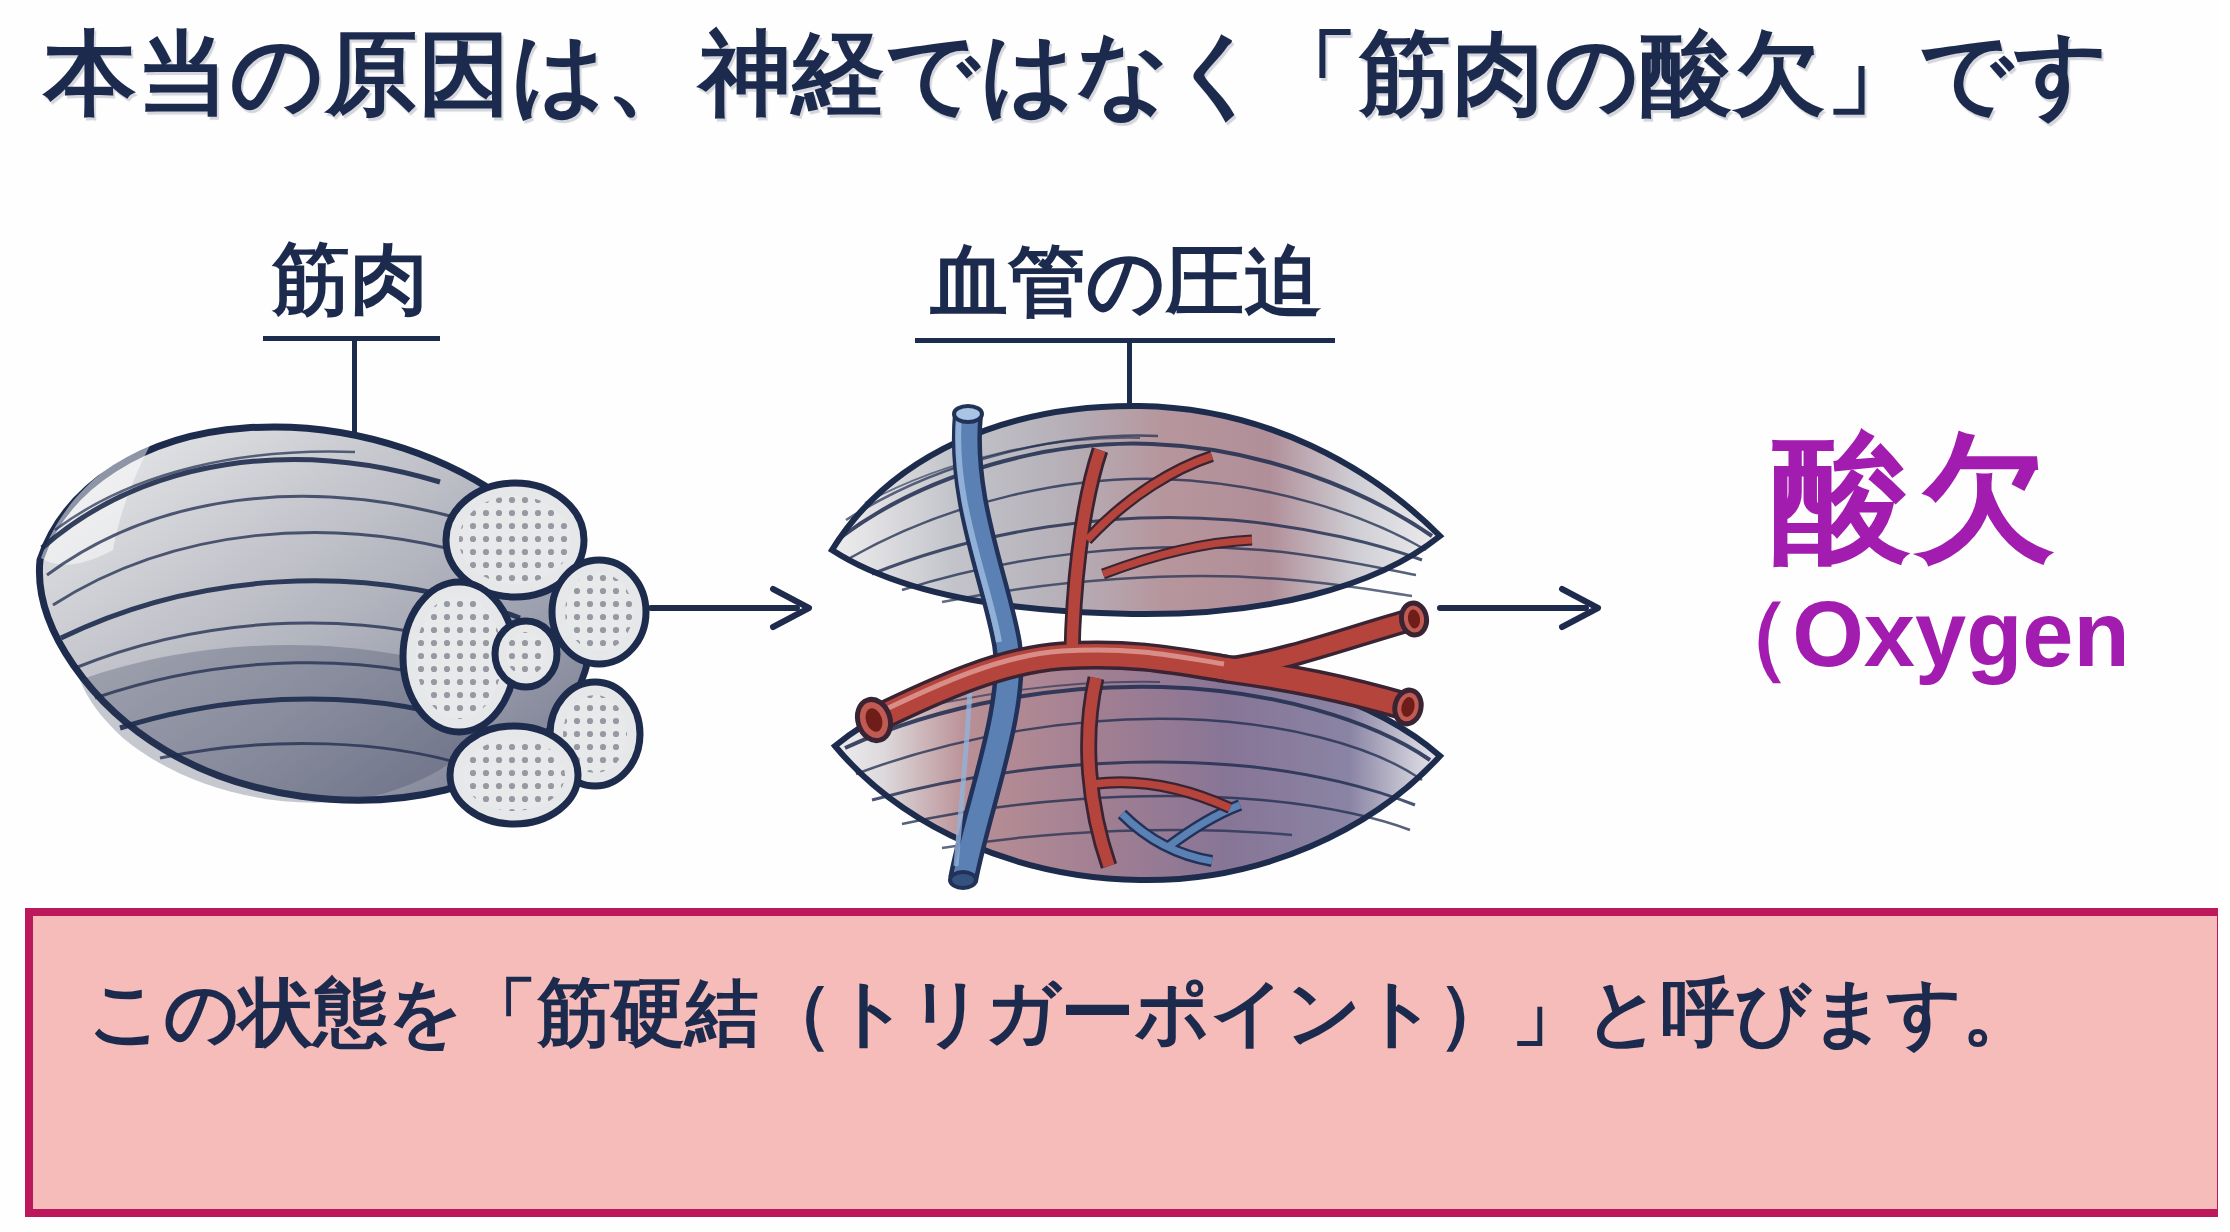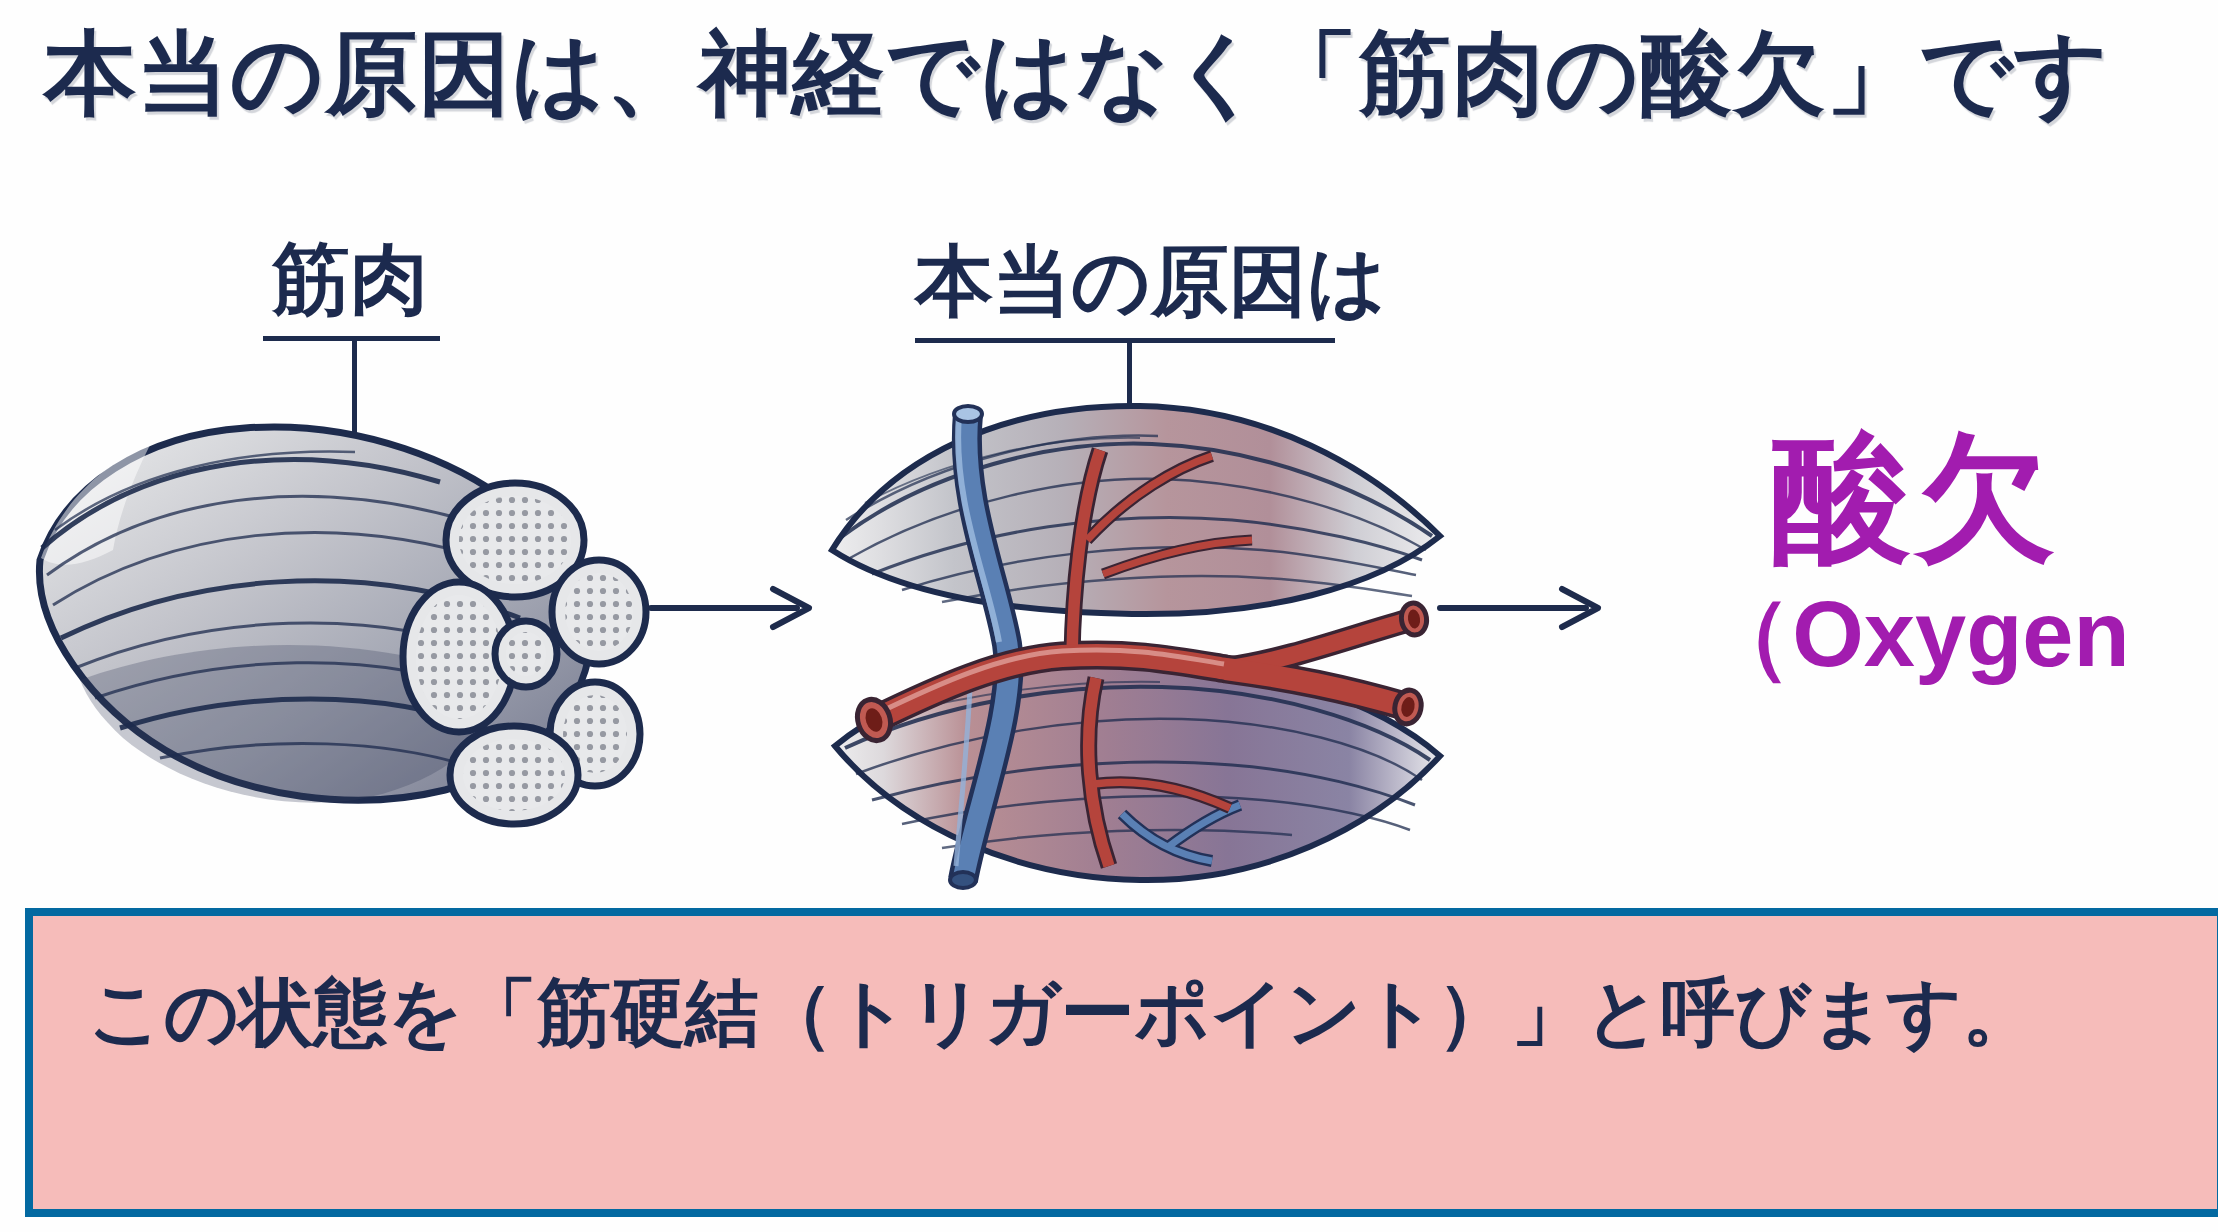--- a/index.html
+++ b/index.html
@@ -21,39 +21,39 @@
   #muscle-line-v{left:352px;top:336px;width:5px;height:132px;}
   #muscle-dot{left:344px;top:472px;width:24px;height:24px;border-radius:50%;background:#1d2b4d;}
   #vessel-line-h{left:915px;top:338px;width:420px;height:5px;}
   #vessel-line-v{left:1127px;top:338px;width:5px;height:110px;}
   #vessel-dot{left:1121px;top:444px;width:26px;height:26px;border-radius:50%;background:#1d2b4d;}
   #result-block{left:1610px;top:420px;width:610px;text-align:center;color:#a21caf;}
   #result-heading{font-size:140px;font-weight:800;line-height:1.12;letter-spacing:4px;}
   .result-sub{font-size:92px;font-weight:700;line-height:1.26;white-space:nowrap;}
   #callout-box{
     left:25px;top:908px;width:2200px;height:309px;box-sizing:border-box;
-    background:#f6bcba;border:8px solid #0369a1;
+    background:#f6bcba;border:8px solid #be185d;
   }
   .callout-line{position:absolute;left:55px;font-size:74px;font-weight:800;color:#1c2a4e;white-space:nowrap;}
   #callout-line1{top:48px;}
   #callout-line2{top:162px;}
 </style>
 </head>
 <body>
 
 <div id="canvas">
 
   <div id="title" class="abs">本当の原因は、神経ではなく「筋肉の酸欠」です</div>
 
   <div id="muscle-label" class="abs pointer-label">筋肉</div>
   <div id="muscle-line-h" class="abs pline"></div>
   <div id="muscle-line-v" class="abs pline"></div>
   <div id="muscle-dot" class="abs"></div>
 
-  <div id="vessel-label" class="abs pointer-label">本当の原因は</div>
+  <div id="vessel-label" class="abs pointer-label">血管の圧迫</div>
   <div id="vessel-line-h" class="abs pline"></div>
   <div id="vessel-line-v" class="abs pline"></div>
   <div id="vessel-dot" class="abs"></div>
 
   <svg class="abs" style="left:25px;top:390px;" width="640" height="440" viewBox="0 0 640 440">
     <defs>
       <linearGradient id="mbody" x1="0" y1="0" x2="1" y2="1">
         <stop offset="0" stop-color="#f1f1f2"></stop>
         <stop offset="0.15" stop-color="#dcdde0"></stop>
         <stop offset="0.38" stop-color="#c3c4cb"></stop>

